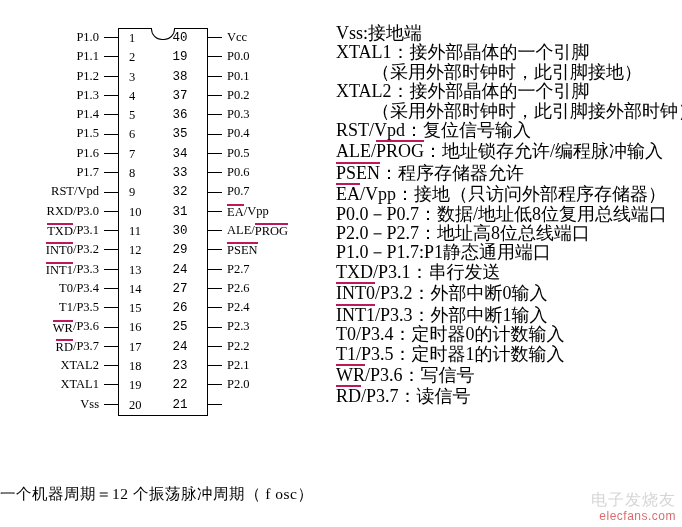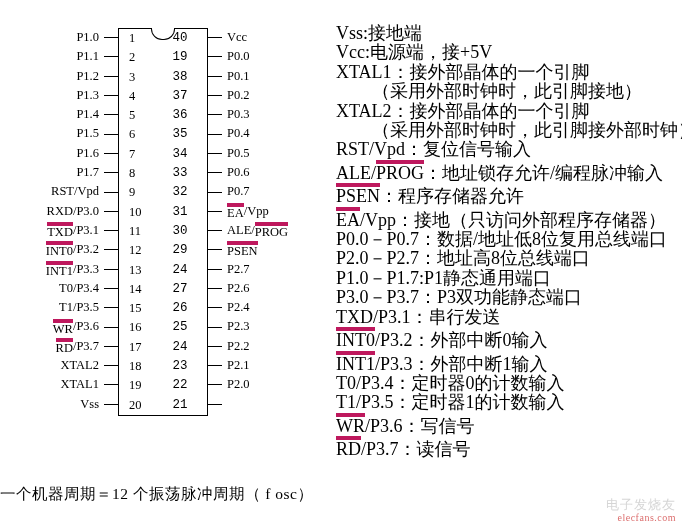--- a/index.html
+++ b/index.html
@@ -99,21 +99,21 @@
     align-items: center;
   }
   .lead-seg {
     width: 14px;
     height: 1px;
     background: #000;
   }
 
   
   .ovl {
-    border-top: 4px solid #be185d;
+    border-top: 2px solid #be185d;
     padding-top: 0px;
     display: inline-block;
     line-height: 1.05;
   }
 
   
   #desc {
     position: absolute;
     left: 336px;
     top: 24px;
@@ -141,29 +141,29 @@
 
   
   #watermark {
     position: absolute;
     right: 6px;
     bottom: 4px;
     text-align: right;
     opacity: 0.75;
   }
   #watermark .wm-main {
-    font-size: 13px;
+    font-size: 16px;
     color: #c8c8c8;
     font-family: "Liberation Sans", sans-serif;
     letter-spacing: 1px;
   }
   #watermark .wm-sub {
-    font-size: 10px;
+    font-size: 12px;
     color: #cf3a3a;
-    font-family: Liberation Serif, serif;
+    font-family: Liberation Sans, sans-serif;
     letter-spacing: 0.5px;
     margin-top: -2px;
   }
 </style>
 </head>
 <body>
 
 <div id="pinout">
   <div class="chip-wrap">
 
@@ -387,33 +387,31 @@
         <div class="pin-row right-label">P2.3</div>
         <div class="pin-row right-label">P2.2</div>
         <div class="pin-row right-label">P2.1</div>
         <div class="pin-row right-label">P2.0</div>
       </div>
   </div>
 </div>
 
 <div id="desc">
     <div class="line">Vss:接地端</div>
-    <div class="line">Vcc:电源端，接+5V</div>
     <div class="line">XTAL1：接外部晶体的一个引脚</div>
     <div class="line indent">（采用外部时钟时，此引脚接地）</div>
     <div class="line">XTAL2：接外部晶体的一个引脚</div>
     <div class="line indent">（采用外部时钟时，此引脚接外部时钟）</div>
     <div class="line">RST/Vpd：复位信号输入</div>
     <div class="line">ALE/<span class="ovl">PROG</span>：地址锁存允许/编程脉冲输入</div>
     <div class="line"><span class="ovl">PSEN</span>：程序存储器允许</div>
     <div class="line"><span class="ovl">EA</span>/Vpp：接地（只访问外部程序存储器）</div>
     <div class="line">P0.0－P0.7：数据/地址低8位复用总线端口</div>
     <div class="line">P2.0－P2.7：地址高8位总线端口</div>
     <div class="line">P1.0－P1.7:P1静态通用端口</div>
-    <div class="line">P3.0－P3.7：P3双功能静态端口</div>
     <div class="line">TXD/P3.1：串行发送</div>
     <div class="line"><span class="ovl">INT0</span>/P3.2：外部中断0输入</div>
     <div class="line"><span class="ovl">INT1</span>/P3.3：外部中断1输入</div>
     <div class="line">T0/P3.4：定时器0的计数输入</div>
     <div class="line">T1/P3.5：定时器1的计数输入</div>
     <div class="line"><span class="ovl">WR</span>/P3.6：写信号</div>
     <div class="line"><span class="ovl">RD</span>/P3.7：读信号</div>
   </div>
 
 <div id="caption">一个机器周期＝12 个振荡脉冲周期（ f osc）</div>

